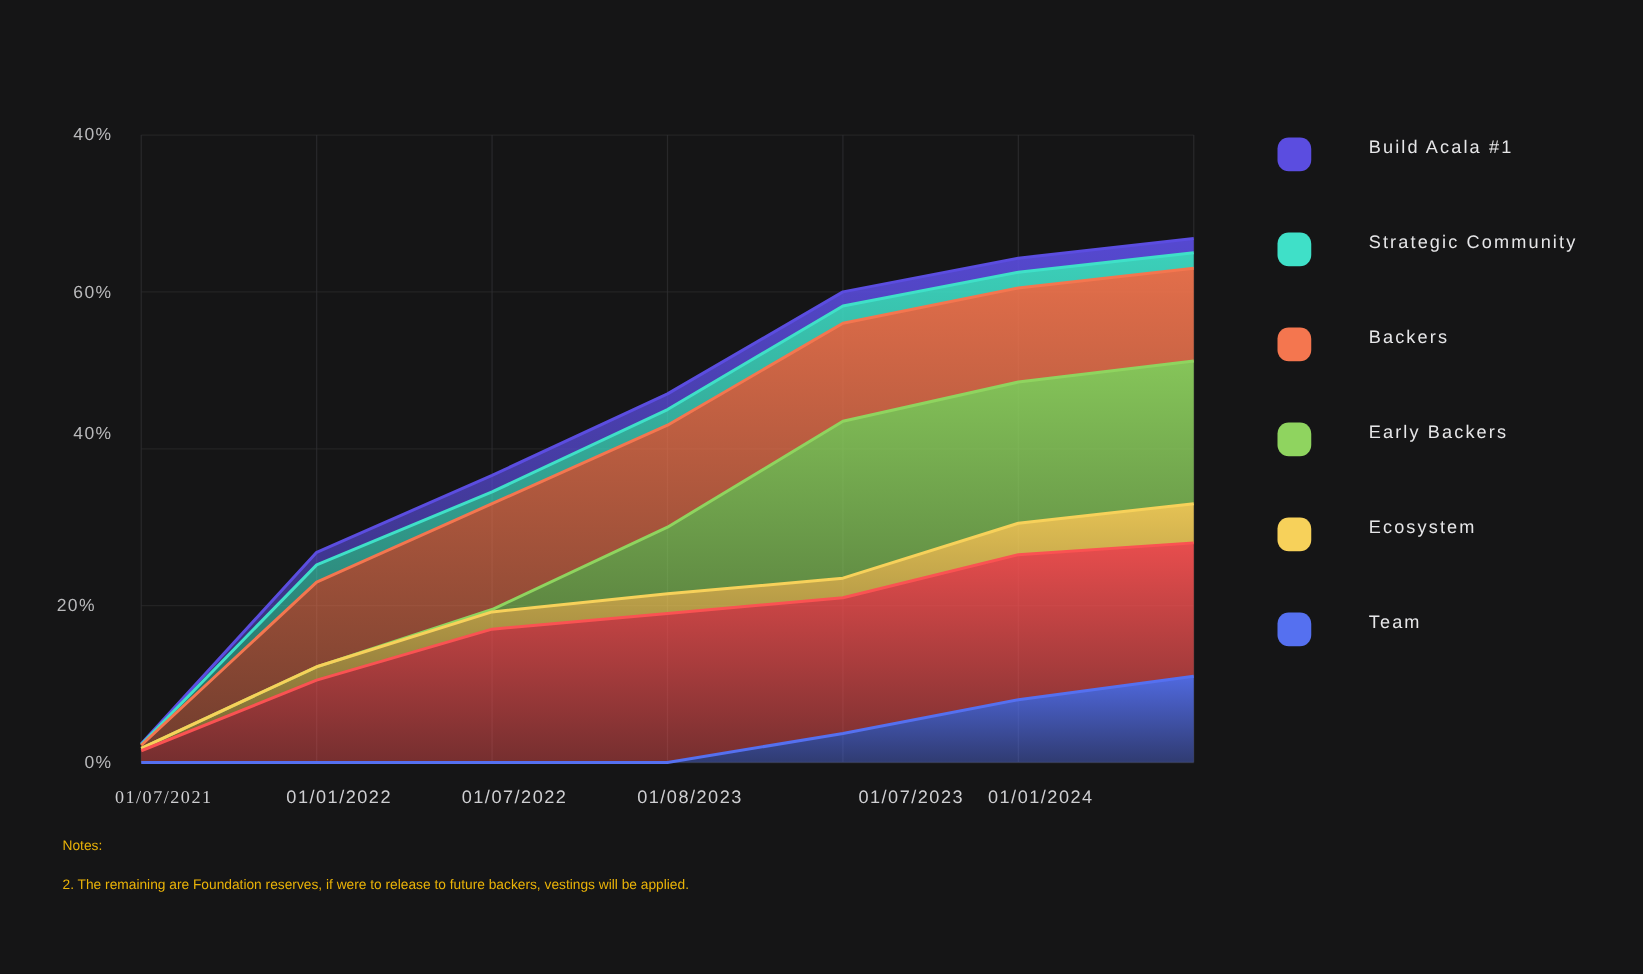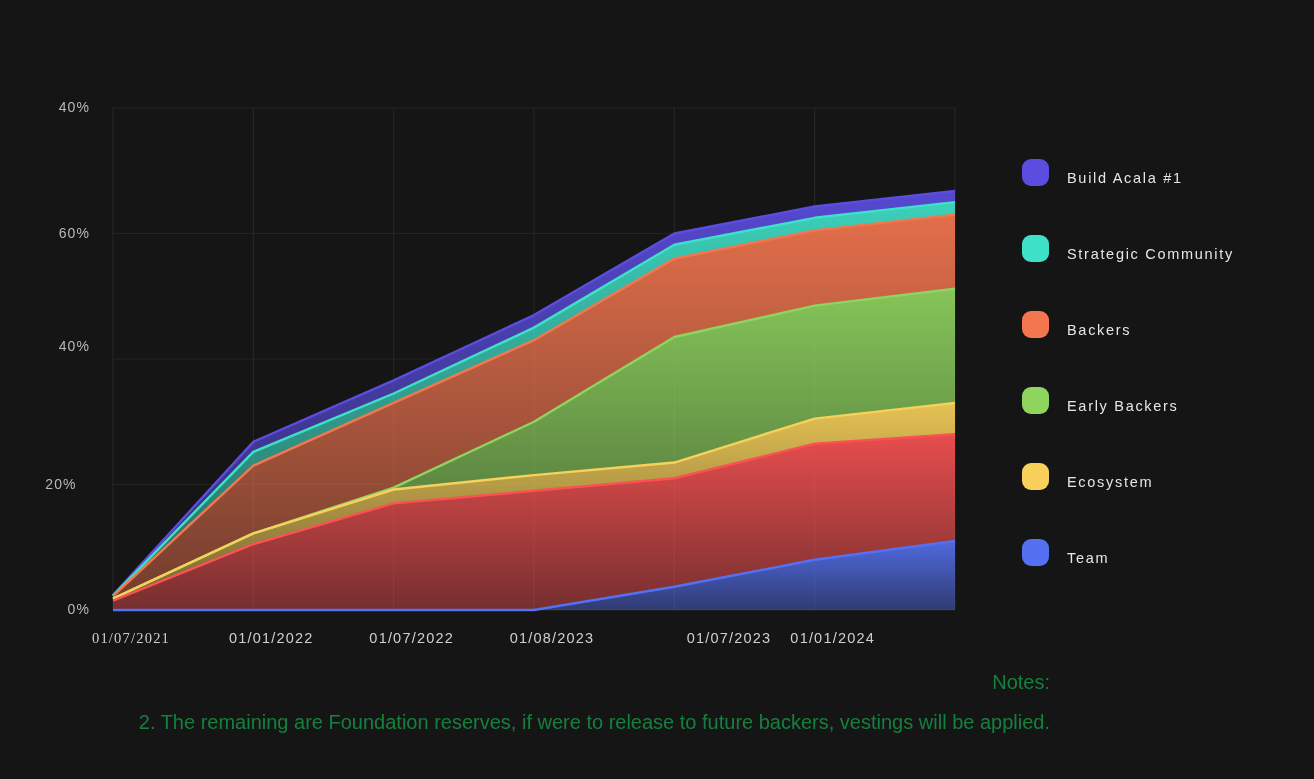--- a/index.html
+++ b/index.html
@@ -36,45 +36,45 @@
   }
 
   
   #legend {
     position: absolute;
     left: 1022px; top: 110px;
     width: 285px;
   }
   .legend-item {
     display: flex;
-    align-items: flex-end;
+    align-items: flex-start;
     height: 76px;
+    gap: 28px;
   }
   .legend-swatch {
     width: 27px; height: 27px;
     border-radius: 9px;
     flex: 0 0 auto;
     margin-right: 18px;
   }
   .legend-label {
     color: #e6e6e8;
     font-size: 14.5px;
     letter-spacing: 1.7px;
     white-space: nowrap;
   }
 
   
   #notes { position: absolute; left: 50px; top: 672px; width: 1000px; }
   .note-line {
-    color: #15803d;
-    font-size: 20px;
+    color: #eab308;
+    font-size: 11px;
     line-height: 1;
     margin-bottom: 20px;
     white-space: nowrap;
-    text-align: right;
   }
 </style>
 </head>
 <body>
 
 <div id="root">
 
   <div id="chart-wrap">
     <svg id="plot-svg" width="1000" height="670">
         <defs>

